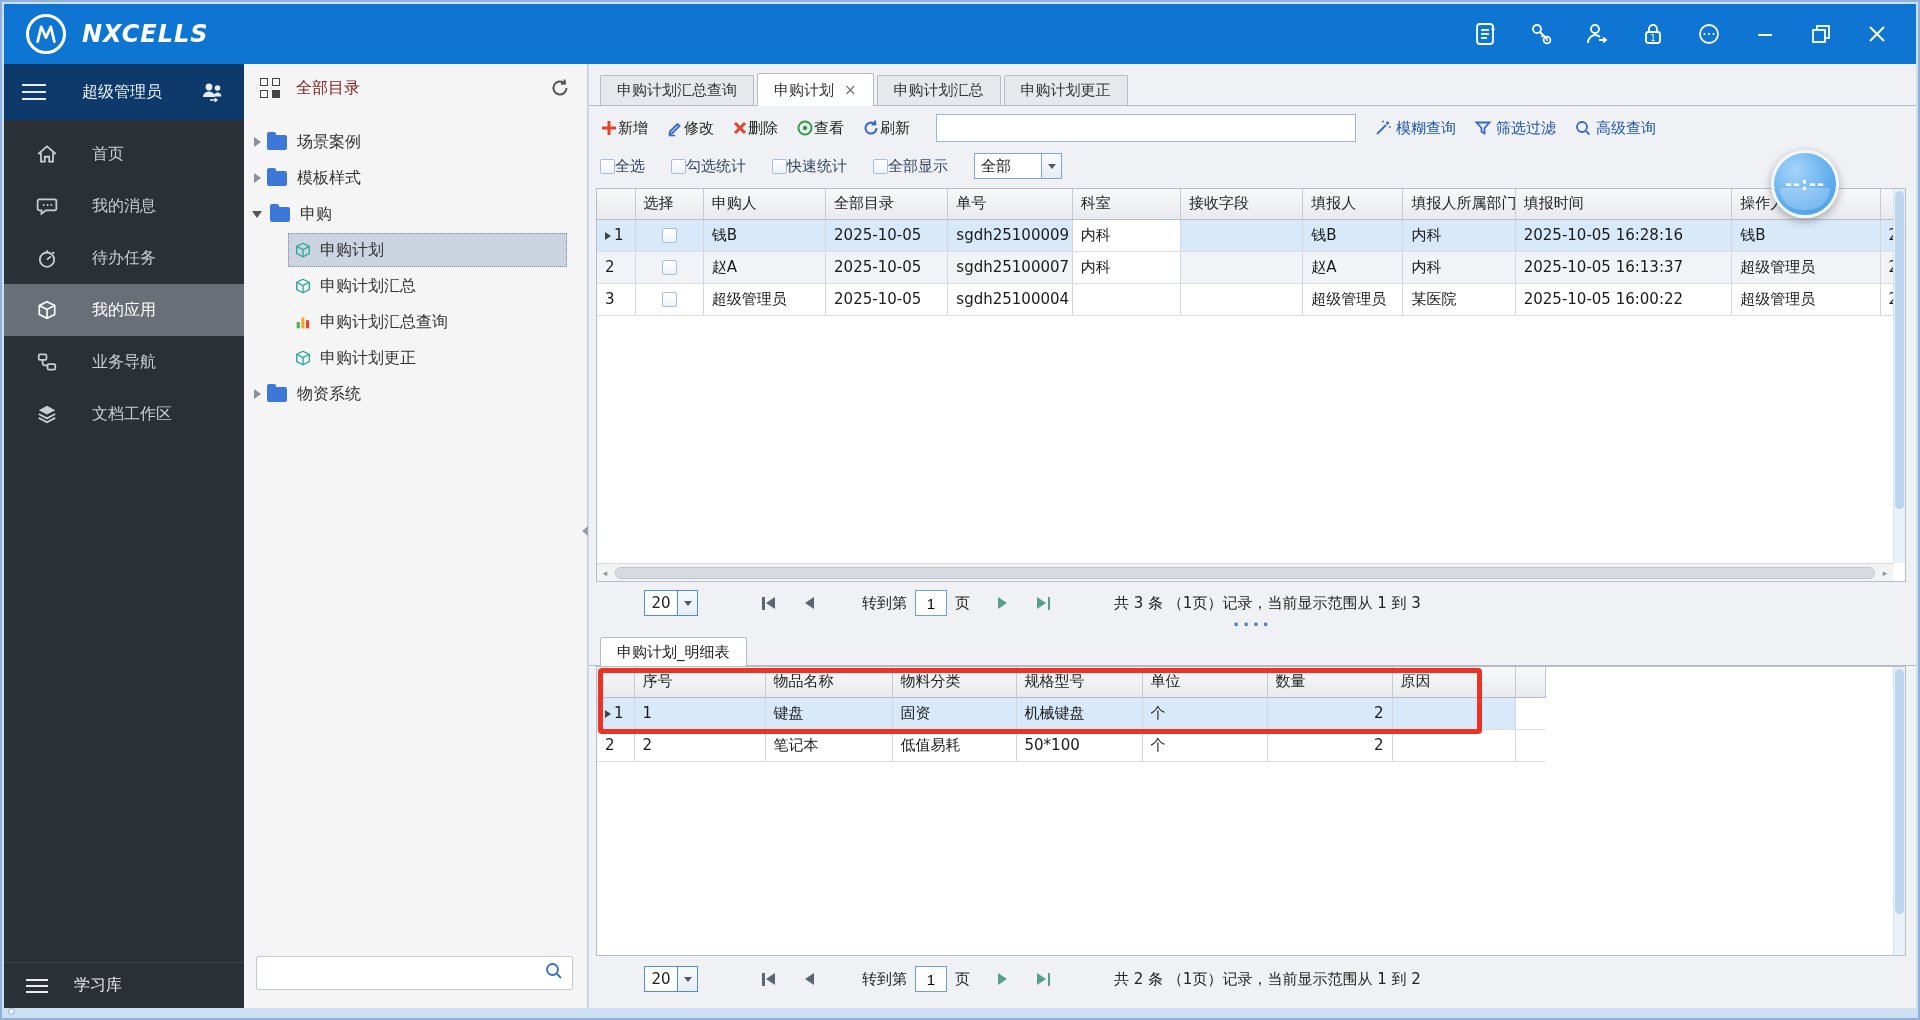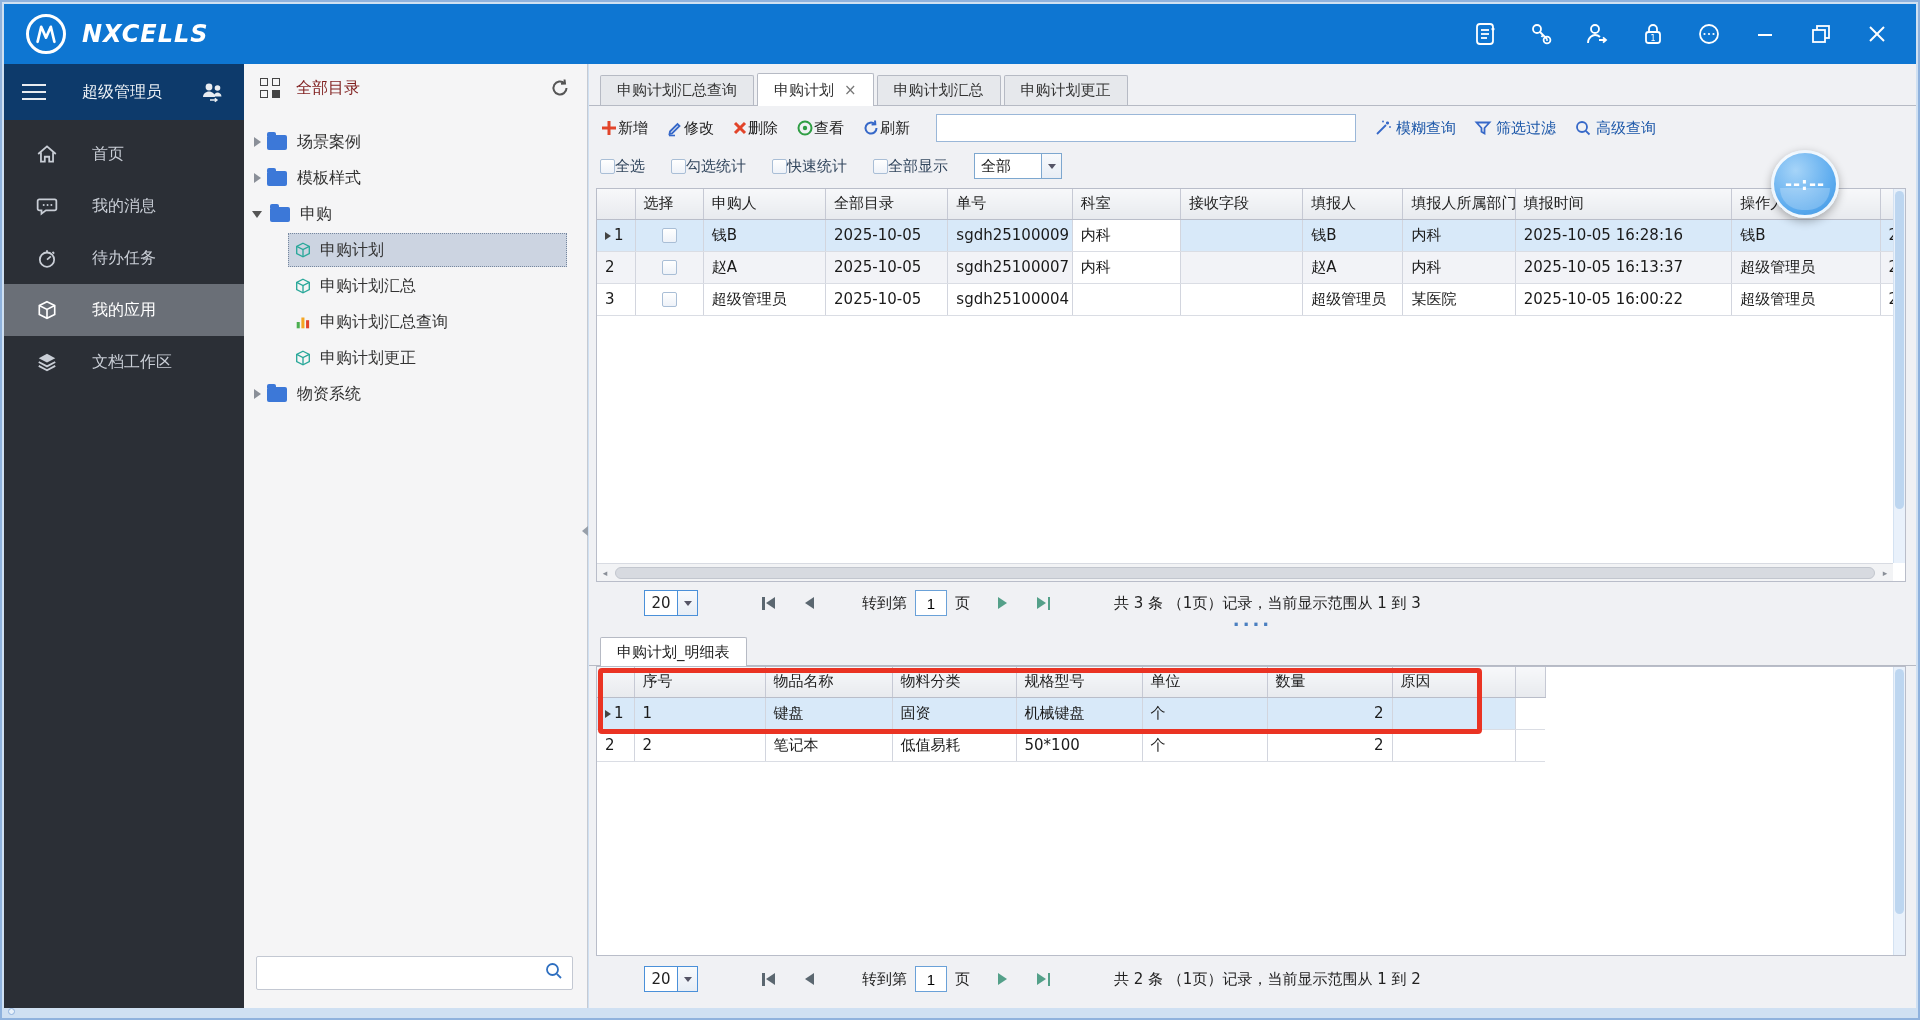--- a/index.html
+++ b/index.html
@@ -244,26 +244,38 @@
       <div class="menu-item selected">
         <span class="mi-icon"><svg width="22" height="22" viewBox="0 0 20 20" fill="none" stroke="#ffffff" stroke-width="1.5">
               <polygon points="10,2.5 17,6 17,14 10,17.5 3,14 3,6"></polygon>
               <polyline points="3,6 10,9.5 17,6"></polyline>
               <line x1="10" y1="9.5" x2="10" y2="17.5"></line>
             </svg></span>
         <span>我的应用</span>
       </div>
       <div class="menu-item">
         <span class="mi-icon"><svg width="22" height="22" viewBox="0 0 20 20" fill="none" stroke="#c9ced6" stroke-width="1.6">
+              <rect x="2.5" y="3" width="7" height="5" rx="1"></rect>
+              <rect x="10.5" y="12" width="7" height="5" rx="1"></rect>
+              <path d="M6,8 v3 a2,2 0 0 0 2,2 h2.5"></path>
+            </svg></span>
+        <span>业务导航</span>
+      </div>
+      <div class="menu-item">
+        <span class="mi-icon"><svg width="22" height="22" viewBox="0 0 20 20" fill="none" stroke="#c9ced6" stroke-width="1.6">
               <polygon points="10,2.5 17.5,6.5 10,10.5 2.5,6.5" fill="#c9ced6" stroke="none"></polygon>
               <polyline points="2.5,10 10,14 17.5,10"></polyline>
               <polyline points="2.5,13.5 10,17.5 17.5,13.5"></polyline>
             </svg></span>
         <span>文档工作区</span>
       </div>
+    </div>
+    <div class="sidebar-bottom">
+      <span class="hamburger small"></span>
+      <span>学习库</span>
     </div>
   </div>
 
   <div class="treepanel">
     <div class="tree-header">
       <span class="grid-icon">
           <i></i>
           <i></i>
           <i></i>
           <i></i>

